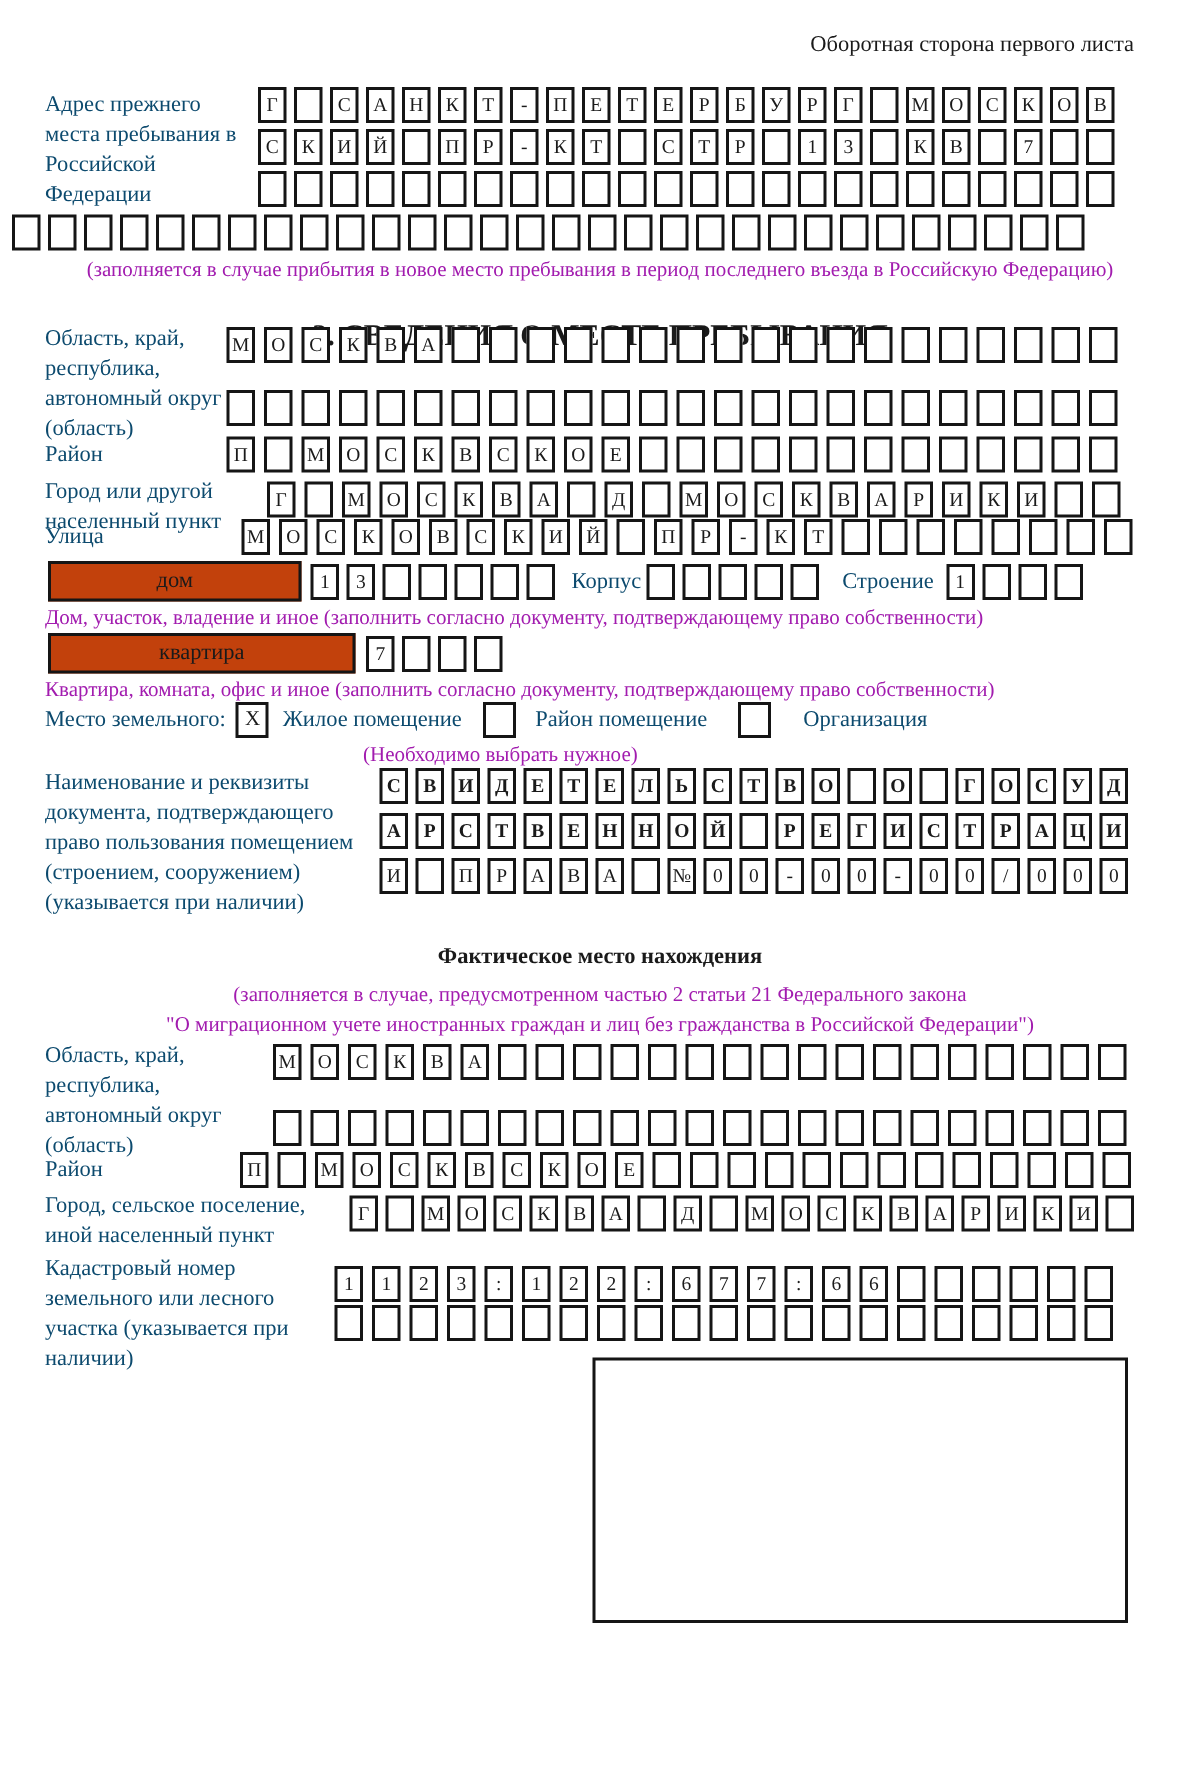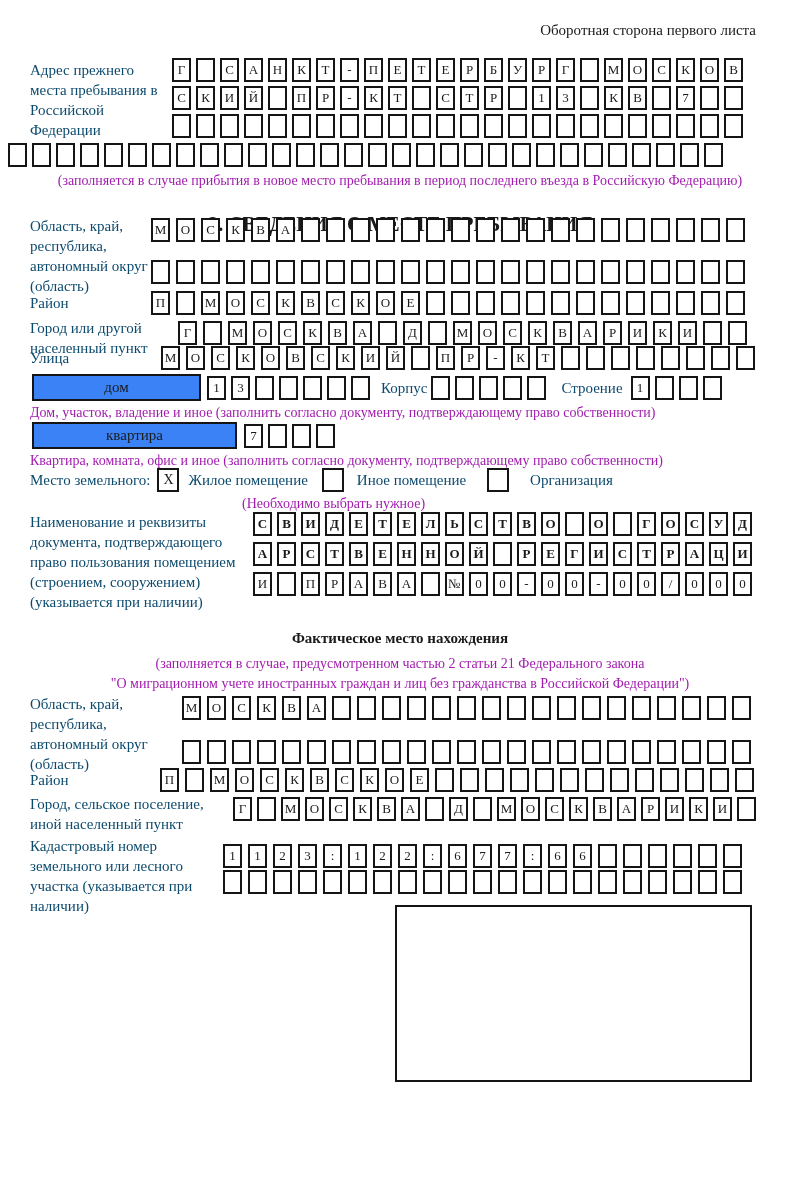--- a/index.html
+++ b/index.html
@@ -20,21 +20,21 @@
     font-size:13px;line-height:19px;vertical-align:top;background:#fff;
   }
   .pitch25 .cell{margin-right:6px;}
   .mb18{margin-bottom:18px;}
   .mb20{margin-bottom:20px;}
   .mb6{margin-bottom:6px;font-weight:bold;}
   .mb2{margin-bottom:2px;}
   .flexrow{display:flex;align-items:center;}
   .fieldbox{
     box-sizing:border-box;display:inline-block;height:27px;border:2px solid #151515;
-    text-align:center;font-size:15px;line-height:23px;background:#3b82f6;
+    text-align:center;font-size:15px;line-height:23px;background:#c2410c;
   }
   .chk{
     box-sizing:border-box;display:inline-block;width:22px;height:24px;
     border:2px solid #151515;text-align:center;font-size:14px;line-height:20px;background:#fff;
   }
   .stamp-box{
     box-sizing:border-box;position:absolute;border:2px solid #151515;background:#fff;
   }
 </style>
 </head>
@@ -92,21 +92,21 @@
     <span class="fieldbox" style="width:205px;margin-right:7px;">квартира</span>
     <span class="cellrow" style="margin-bottom:0;"><span class="cell">7</span><span class="cell"></span><span class="cell"></span><span class="cell"></span></span>
   </div>
   <div class="abs note" style="top:452px;left:30px;width:740px;">Квартира, комната, офис и иное (заполнить согласно документу, подтверждающему право собственности)</div>
 
   <div class="abs flexrow" style="top:468px;left:30px;">
     <span class="label">Место земельного:</span>
     <span class="chk" style="margin-left:7px;">X</span>
     <span class="label" style="margin-left:9px;">Жилое помещение</span>
     <span class="chk" style="margin-left:14px;"></span>
-    <span class="label" style="margin-left:13px;">Иное помещение</span>
+    <span class="label" style="margin-left:13px;">Район помещение</span>
     <span class="chk" style="margin-left:21px;"></span>
     <span class="label" style="margin-left:21px;">Организация</span>
   </div>
   <div class="abs note" style="top:495px;left:242px;">(Необходимо выбрать нужное)</div>
 
   <div class="abs label" style="top:512px;left:30px;width:223px;">Наименование и реквизиты документа, подтверждающего право пользования помещением (строением, сооружением) (указывается при наличии)</div>
   <div class="abs" style="top:512px;left:253px;">
     <div class="cellrow mb6"><span class="cell">С</span><span class="cell">В</span><span class="cell">И</span><span class="cell">Д</span><span class="cell">Е</span><span class="cell">Т</span><span class="cell">Е</span><span class="cell">Л</span><span class="cell">Ь</span><span class="cell">С</span><span class="cell">Т</span><span class="cell">В</span><span class="cell">О</span><span class="cell"></span><span class="cell">О</span><span class="cell"></span><span class="cell">Г</span><span class="cell">О</span><span class="cell">С</span><span class="cell">У</span><span class="cell">Д</span></div>
     <div class="cellrow mb6"><span class="cell">А</span><span class="cell">Р</span><span class="cell">С</span><span class="cell">Т</span><span class="cell">В</span><span class="cell">Е</span><span class="cell">Н</span><span class="cell">Н</span><span class="cell">О</span><span class="cell">Й</span><span class="cell"></span><span class="cell">Р</span><span class="cell">Е</span><span class="cell">Г</span><span class="cell">И</span><span class="cell">С</span><span class="cell">Т</span><span class="cell">Р</span><span class="cell">А</span><span class="cell">Ц</span><span class="cell">И</span></div>
     <div class="cellrow"><span class="cell">И</span><span class="cell"></span><span class="cell">П</span><span class="cell">Р</span><span class="cell">А</span><span class="cell">В</span><span class="cell">А</span><span class="cell"></span><span class="cell">№</span><span class="cell">0</span><span class="cell">0</span><span class="cell">-</span><span class="cell">0</span><span class="cell">0</span><span class="cell">-</span><span class="cell">0</span><span class="cell">0</span><span class="cell">/</span><span class="cell">0</span><span class="cell">0</span><span class="cell">0</span></div>

